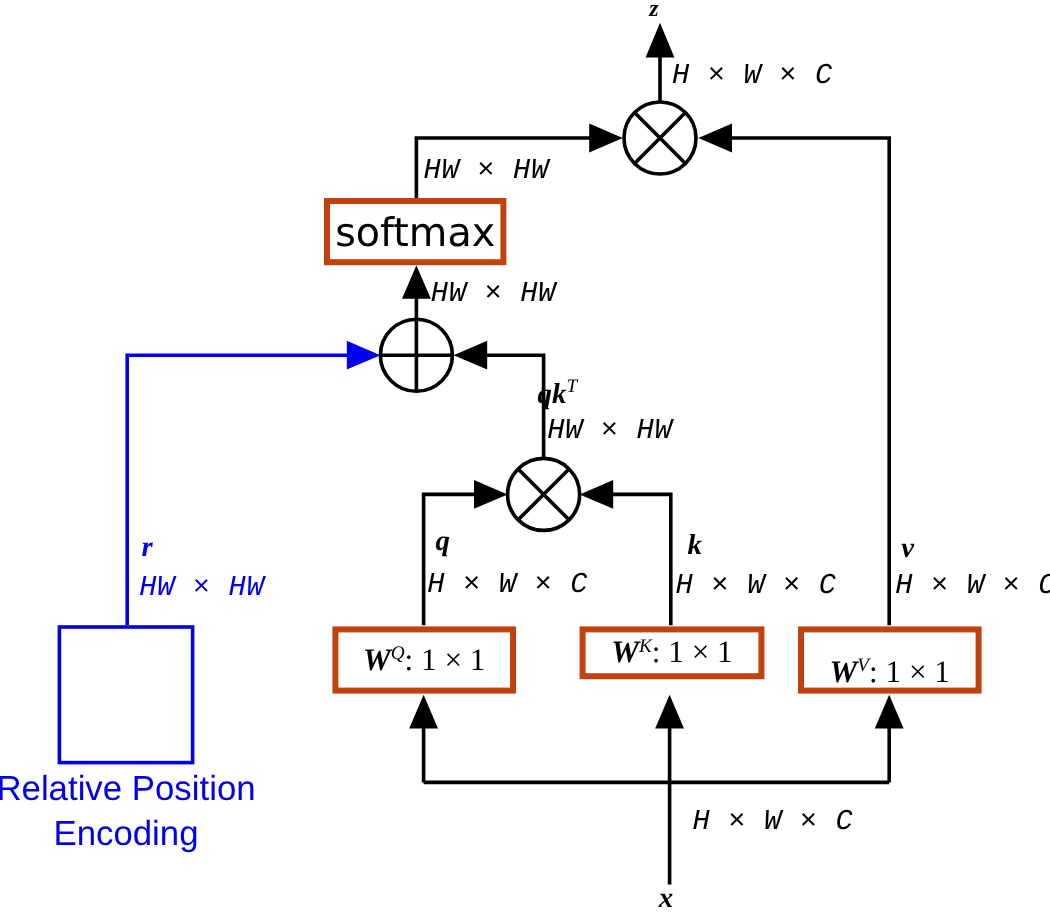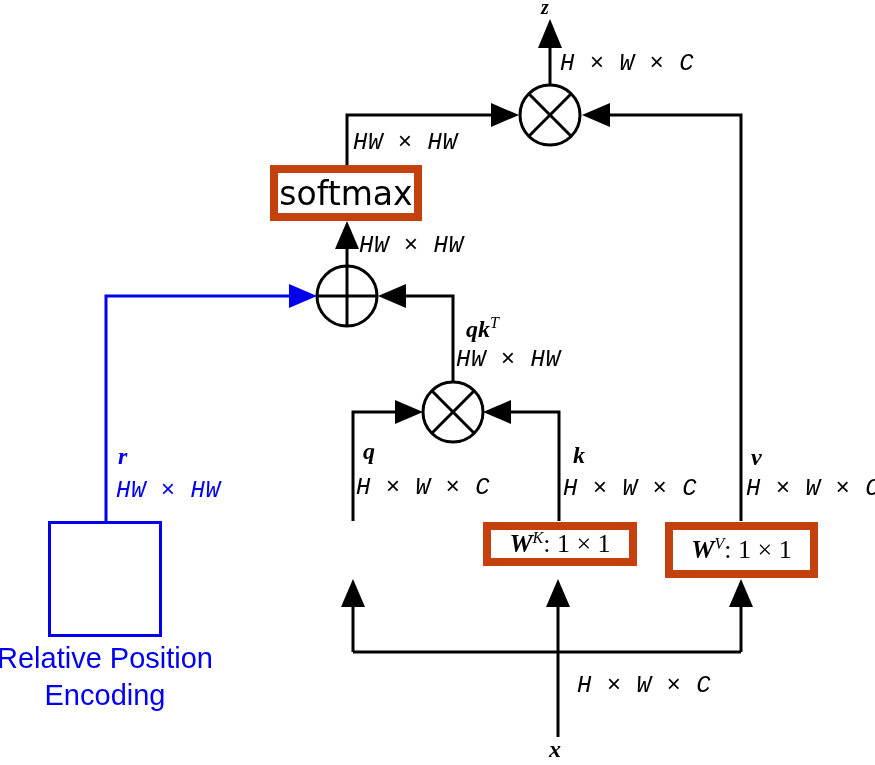--- a/index.html
+++ b/index.html
@@ -26,21 +26,21 @@
     font-family: "Liberation Serif", serif;
     font-style: italic;
     font-weight: bold;
     color: #000;
     font-size: 24px;
     line-height: 1;
   }
   .opbox {
     position: absolute;
     box-sizing: border-box;
-    border: 8px solid #c2410c;
+    border: 5px solid #c2410c;
     background: #fff;
     display: flex;
     align-items: center;
     justify-content: center;
   }
   .softmax-text {
     font-family: "DejaVu Sans", sans-serif;
     font-size: 33px;
     color: #000;
     line-height: 1;
@@ -155,38 +155,41 @@
       <circle cx="453" cy="412" r="30" fill="#fff" stroke="#000" stroke-width="3"></circle>
       <line x1="431.8" y1="390.8" x2="474.2" y2="433.2" stroke="#000" stroke-width="3"></line>
       <line x1="474.2" y1="390.8" x2="431.8" y2="433.2" stroke="#000" stroke-width="3"></line>
     </g>
   </svg>
 
   <div class="opbox" style="left:270px; top:165px; width:152px; height:56px;">
     <span class="softmax-text">softmax</span>
   </div>
 
+  <div class="opbox" style="left:277px; top:522px; width:153px; height:56px;">
+    <span class="wlbl"><span class="base">W</span><sup>Q</sup><span class="rest">: 1 × 1</span></span>
+  </div>
 
   <div class="opbox" style="left:483px; top:522px; width:154px; height:44px;">
     <span class="wlbl"><span class="base">W</span><sup>K</sup><span class="rest">: 1 × 1</span></span>
   </div>
 
-  <div class="opbox" style="left:665px; top:522px; width:153px; height:56px;">
+  <div class="opbox" style="left:665px; top:522px; width:153px; height:56px;align-items:flex-end;">
     <span class="wlbl"><span class="base">W</span><sup>V</sup><span class="rest">: 1 × 1</span></span>
   </div>
 
   <div class="rpe-box" style="left:48px; top:521px; width:114px; height:116px;"></div>
 
   <div class="abs varlbl zlbl" style="left:541px; top:-3px;">z</div>
   <div class="abs mathlbl" style="left:560px; top:52px;">H × W × C</div>
 
   <div class="abs mathlbl" style="left:353px; top:131px;">HW × HW</div>
   <div class="abs mathlbl" style="left:359px; top:234px;">HW × HW</div>
 
-  <div class="abs varlbl" style="left:466px; top:317px;"><span>qk</span><sup class="mathsup">T</sup></div>
+  <div class="abs varlbl" style="left:448px; top:317px;"><span>qk</span><sup class="mathsup">T</sup></div>
   <div class="abs mathlbl" style="left:456px; top:348px;">HW × HW</div>
 
   <div class="abs varlbl" style="left:363px; top:439px;">q</div>
   <div class="abs mathlbl" style="left:356px; top:476px;">H × W × C</div>
 
   <div class="abs varlbl" style="left:573px; top:443px;">k</div>
   <div class="abs mathlbl" style="left:563px; top:477px;">H × W × C</div>
 
   <div class="abs varlbl" style="left:751px; top:445px;">v</div>
   <div class="abs mathlbl" style="left:746px; top:477px;">H × W × C</div>

